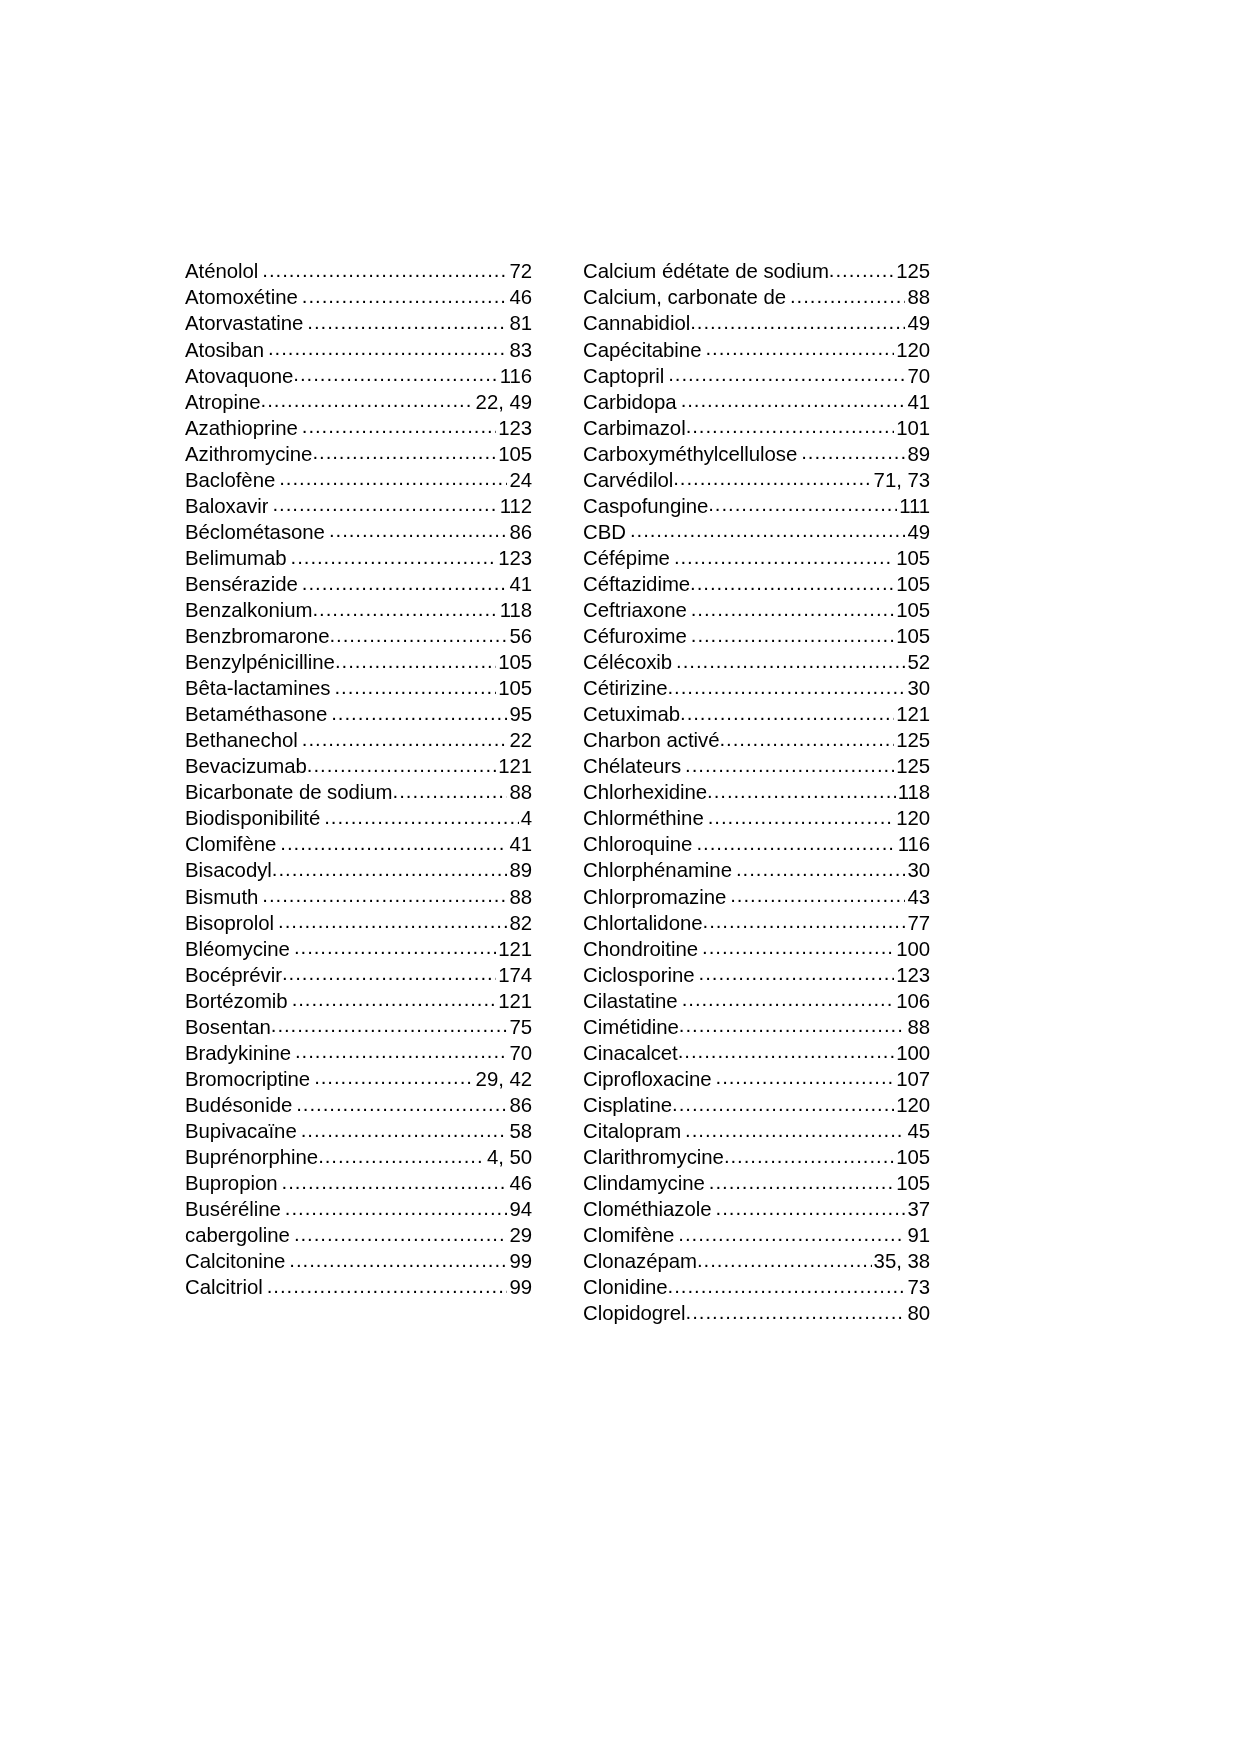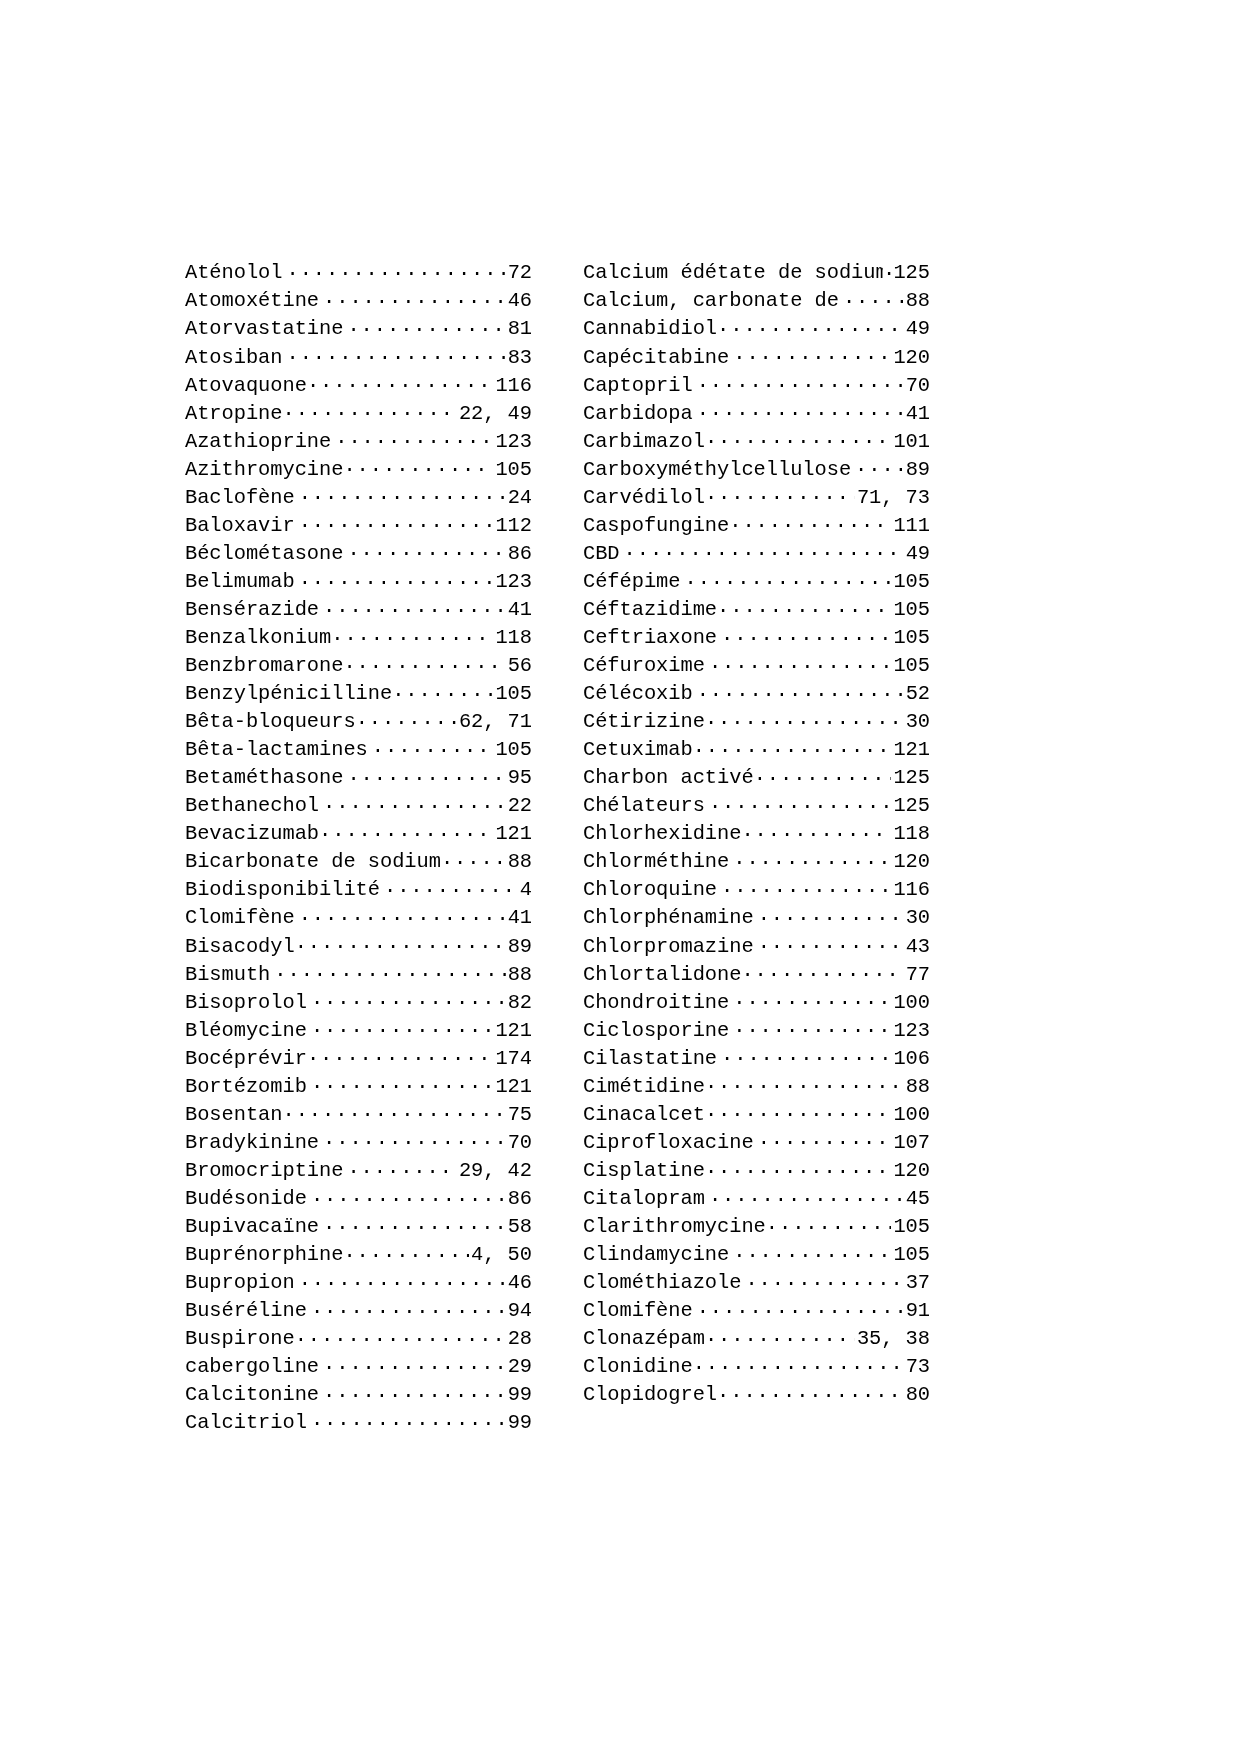--- a/index.html
+++ b/index.html
@@ -29,21 +29,20 @@
     top: 258px;
     width: 745px;
     display: flex;
     flex-direction: row;
     justify-content: space-between;
     align-items: flex-start;
   }
   .index-column {
     width: 347px;
     flex: 0 0 347px;
-    font-family: Liberation Mono, monospace;
   }
   .entry {
     display: flex;
     align-items: baseline;
     font-size: 20.4px;
     line-height: 24.65px;
     white-space: nowrap;
     letter-spacing: -0.05px;
   }
   .entry-term {
@@ -154,25 +153,20 @@
         <div class="entry tight">
           <span class="entry-term">Benzbromarone</span>
           <span class="entry-dots"></span>
           <span class="entry-page">56</span>
         </div>
         <div class="entry tight">
           <span class="entry-term">Benzylpénicilline</span>
           <span class="entry-dots"></span>
           <span class="entry-page">105</span>
         </div>
-        <div class="entry tight">
-          <span class="entry-term">Bêta-bloqueurs</span>
-          <span class="entry-dots"></span>
-          <span class="entry-page">62, 71</span>
-        </div>
         <div class="entry loose">
           <span class="entry-term">Bêta-lactamines</span>
           <span class="entry-dots"></span>
           <span class="entry-page">105</span>
         </div>
         <div class="entry loose">
           <span class="entry-term">Betaméthasone</span>
           <span class="entry-dots"></span>
           <span class="entry-page">95</span>
         </div>
@@ -263,25 +257,20 @@
         </div>
         <div class="entry loose">
           <span class="entry-term">Bupropion</span>
           <span class="entry-dots"></span>
           <span class="entry-page">46</span>
         </div>
         <div class="entry loose">
           <span class="entry-term">Buséréline</span>
           <span class="entry-dots"></span>
           <span class="entry-page">94</span>
-        </div>
-        <div class="entry tight">
-          <span class="entry-term">Buspirone</span>
-          <span class="entry-dots"></span>
-          <span class="entry-page">28</span>
         </div>
         <div class="entry loose">
           <span class="entry-term">cabergoline</span>
           <span class="entry-dots"></span>
           <span class="entry-page">29</span>
         </div>
         <div class="entry loose">
           <span class="entry-term">Calcitonine</span>
           <span class="entry-dots"></span>
           <span class="entry-page">99</span>

